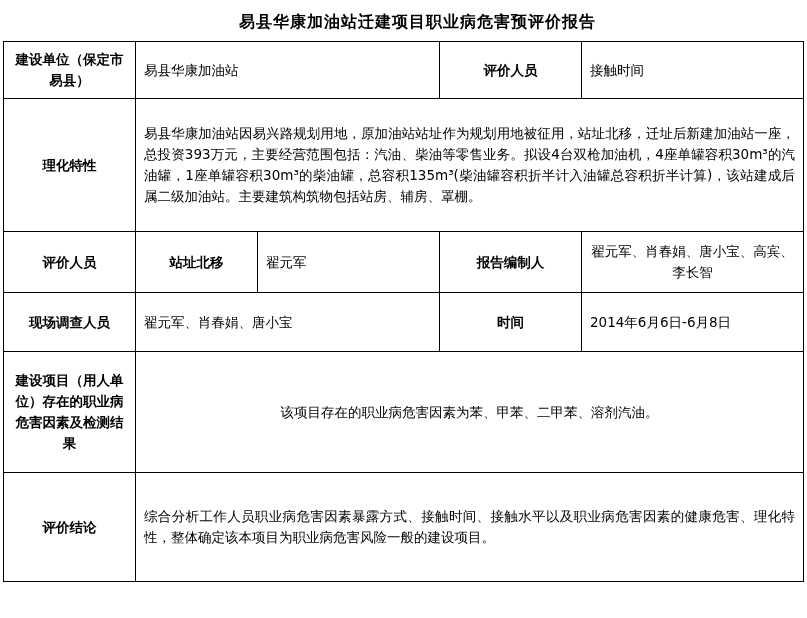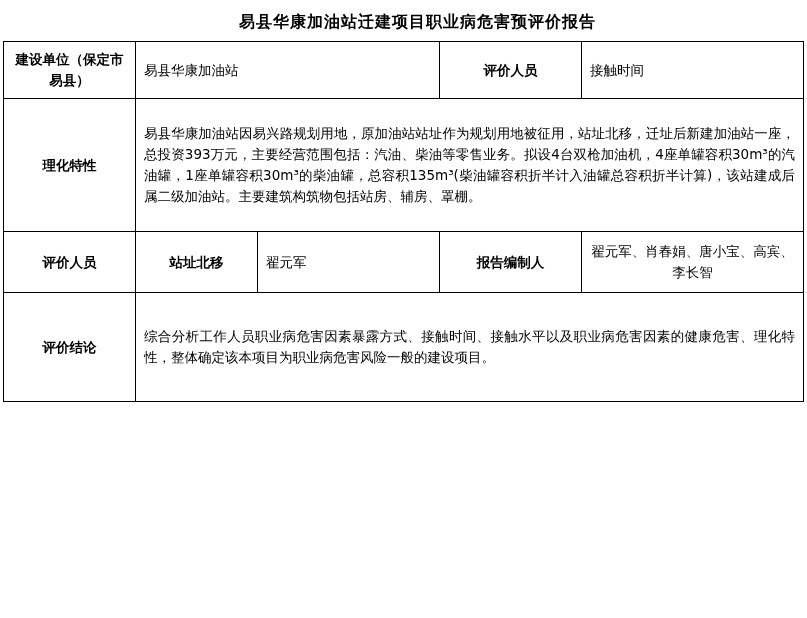--- a/index.html
+++ b/index.html
@@ -103,19 +103,29 @@
         <td class="val-just" colspan="4">易县华康加油站因易兴路规划用地，原加油站站址作为规划用地被征用，站址北移，迁址后新建加油站一座，总投资393万元，主要经营范围包括：汽油、柴油等零售业务。拟设4台双枪加油机，4座单罐容积30m³的汽油罐，1座单罐容积30m³的柴油罐，总容积135m³(柴油罐容积折半计入油罐总容积折半计算)，该站建成后属二级加油站。主要建筑构筑物包括站房、辅房、罩棚。</td>
       </tr>
       <tr>
         <td class="lbl tall-4">评价人员</td>
         <td class="lbl">站址北移</td>
         <td class="val-center">翟元军</td>
         <td class="lbl">报告编制人</td>
         <td class="val-left">翟元军、肖春娟、唐小宝、高宾、李长智</td>
       </tr>
       <tr>
+        <td class="lbl tall-5">现场调查人员</td>
+        <td class="val-center" colspan="2">翟元军、肖春娟、唐小宝</td>
+        <td class="lbl">时间</td>
+        <td class="val-center">2014年6月6日-6月8日</td>
+      </tr>
+      <tr>
+        <td class="lbl tall-6 nowrap-lbl">建设项目（用人单位）存在的职业病危害因素及检测结果</td>
+        <td class="val-left" colspan="4">该项目存在的职业病危害因素为苯、甲苯、二甲苯、溶剂汽油。</td>
+      </tr>
+      <tr>
         <td class="lbl tall-7">评价结论</td>
         <td class="val-just" colspan="4">综合分析工作人员职业病危害因素暴露方式、接触时间、接触水平以及职业病危害因素的健康危害、理化特性，整体确定该本项目为职业病危害风险一般的建设项目。</td>
       </tr>
     </tbody>
   </table>
 
 </div>
 
 </body></html>

